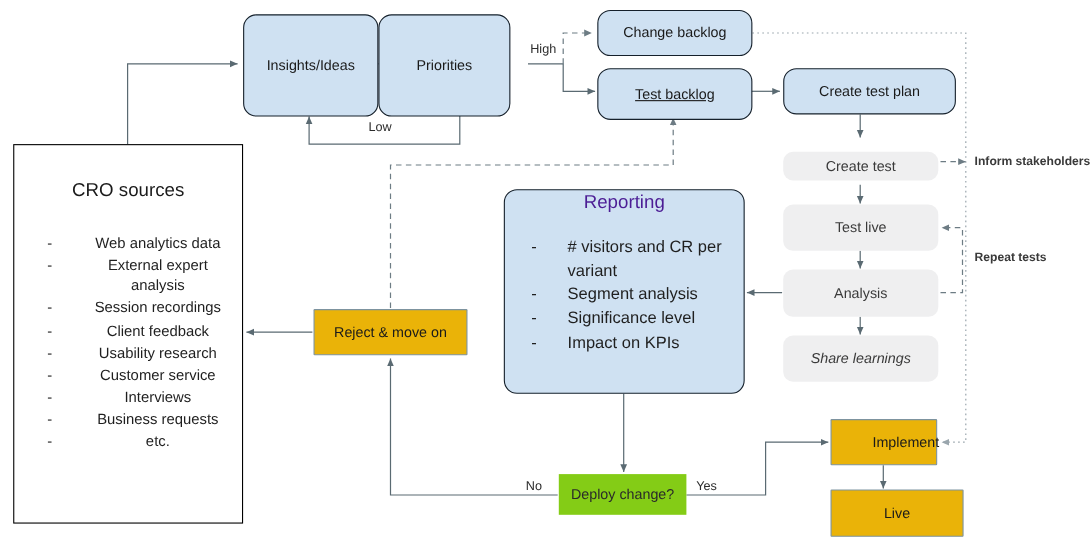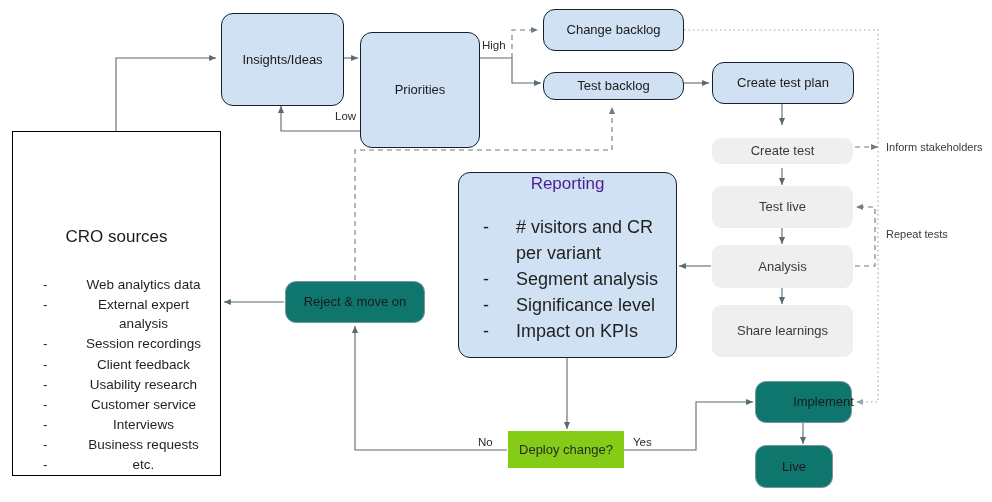--- a/index.html
+++ b/index.html
@@ -48,41 +48,41 @@
     border-radius: 9px;
     color: #3a3a3a;
   }
   .node.gray-sq {
     background: #84cc16;
     border: none;
     border-radius: 0;
     color: #2a2a2a;
   }
   .node.white-round {
-    background: #0f766e;
+    background: #eab308;
     border: 1px solid #7d939f;
-    border-radius: 11px;
+    border-radius: 1px;
     color: #1a1a1a;
   }
   .node.white-sq {
     background: #ffffff;
     border: 1.6px solid #000000;
     border-radius: 0;
     align-items: flex-start;
     justify-content: flex-start;
   }
   .cro-inner {
     padding: 0;
     width: 100%;
   }
   .cro-title {
     text-align: center;
     font-size: 17px;
     color: #1a1a1a;
-    margin-top: 94px;
+    margin-top: 30px;
   }
   .cro-list {
     margin: 26px 0 0 0;
     padding: 0 12px 0 26px;
     list-style: none;
     font-size: 13.5px;
     color: #1f1f1f;
     line-height: 1.42;
     text-align: center;
   }
@@ -104,21 +104,21 @@
   }
   .rep-title {
     text-align: center;
     font-size: 17px;
     color: #4c1d95;
   }
   .rep-list {
     margin: 18px 0 0 0;
     padding: 0 8px 0 22px;
     list-style: none;
-    font-size: 18px;
+    font-size: 15px;
     color: #1f1f1f;
     line-height: 1.45;
     text-align: left;
   }
   .rep-list li {
     position: relative;
     padding-left: 35px;
     margin-bottom: 0;
   }
   .rep-list li::before {
@@ -130,20 +130,21 @@
   }
   .edge-label {
     position: absolute;
     font-size: 11.5px;
     color: #2b2b2b;
     white-space: nowrap;
   }
   .edge-label.sm {
     font-size: 11px;
     color: #3a3a3a;
+    font-weight: bold;
   }
 </style>
 </head>
 <body>
 
 <div id="canvas">
 
   <svg class="wires" viewBox="0 0 992 502">
     <defs>
       <marker id="arrow" viewBox="0 0 10 10" refX="9" refY="5" markerWidth="7" markerHeight="7" orient="auto-start-reverse">
@@ -221,49 +222,49 @@
         <li>Business requests</li>
         <li>etc.</li>
       </ul>
     </div>
   </div>
 
   <div class="node blue" style="left:221px; top:13px; width:123px; height:93px;">
     <span>Insights/Ideas</span>
   </div>
 
-  <div class="node blue" style="left:360px; top:13px; width:120px; height:116px;margin-top:19px;">
+  <div class="node blue" style="left:344px; top:13px; width:120px; height:93px;">
     <span>Priorities</span>
   </div>
 
   <div class="node blue" style="left:543px; top:9px; width:141px; height:42px;">
     <span>Change backlog</span>
   </div>
 
-  <div class="node blue" style="left:543px; top:72px; width:141px; height:28px;">
+  <div class="node blue" style="left:543px; top:62px; width:141px; height:47px;text-decoration:underline;">
     <span>Test backlog</span>
   </div>
 
-  <div class="node blue" style="left:712px; top:62px; width:142px; height:42px;">
+  <div class="node blue" style="left:712px; top:62px; width:157px; height:42px;">
     <span>Create test plan</span>
   </div>
 
   <div class="node gray" style="left:712px; top:138px; width:141px; height:26px;">
     <span>Create test</span>
   </div>
 
   <div class="node gray" style="left:712px; top:186px; width:141px; height:42px;">
     <span>Test live</span>
   </div>
 
   <div class="node gray" style="left:712px; top:245px; width:141px; height:43px;">
     <span>Analysis</span>
   </div>
 
-  <div class="node gray" style="left:712px; top:305px; width:141px; height:52px;">
+  <div class="node gray" style="left:712px; top:305px; width:141px; height:42px;font-style:italic;">
     <span>Share learnings</span>
   </div>
 
   <div class="node blue" style="left:458px; top:172px; width:219px; height:186px; align-items:flex-start;">
     <div class="rep-inner">
       <div class="rep-title">Reporting</div>
       <ul class="rep-list">
         <li># visitors and CR per variant</li>
         <li>Segment analysis</li>
         <li>Significance level</li>
@@ -277,21 +278,21 @@
   </div>
 
   <div class="node gray-sq" style="left:508px; top:431px; width:116px; height:37px;">
     <span>Deploy change?</span>
   </div>
 
   <div class="node white-round" style="left:755px; top:381px; width:97px; height:42px;padding-left:40px;">
     <span>Implement</span>
   </div>
 
-  <div class="node white-round" style="left:755px; top:445px; width:78px; height:43px;">
+  <div class="node white-round" style="left:755px; top:445px; width:121px; height:43px;">
     <span>Live</span>
   </div>
 
   <div class="edge-label" style="left:482px; top:39px;">High</div>
   <div class="edge-label" style="left:335px; top:110px;">Low</div>
   <div class="edge-label" style="left:478px; top:436px;">No</div>
   <div class="edge-label" style="left:633px; top:436px;">Yes</div>
   <div class="edge-label sm" style="left:886px; top:141px;">Inform stakeholders</div>
   <div class="edge-label sm" style="left:886px; top:228px;">Repeat tests</div>
 

